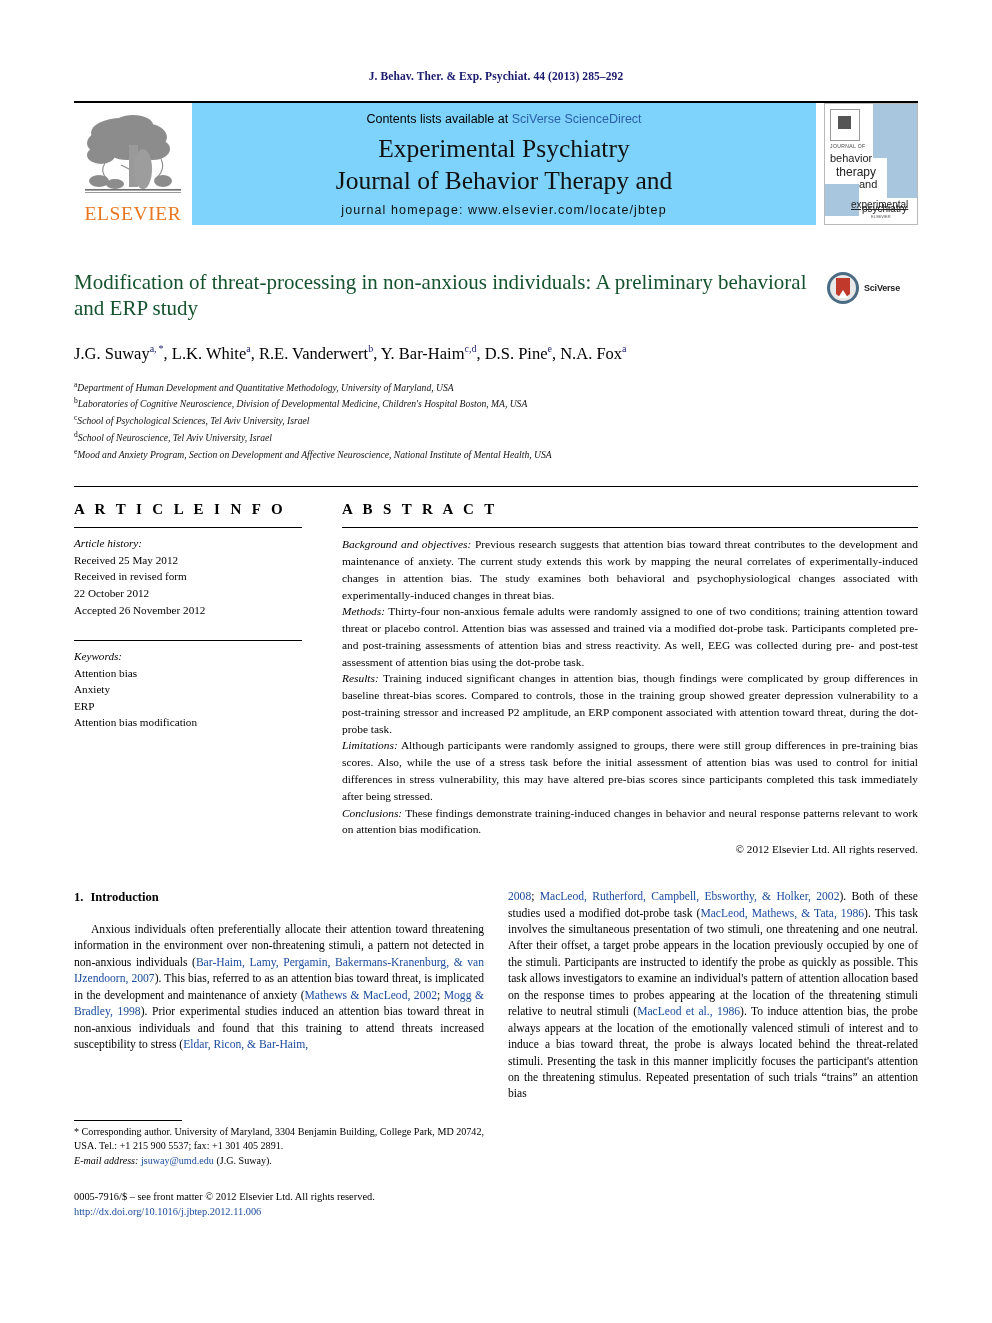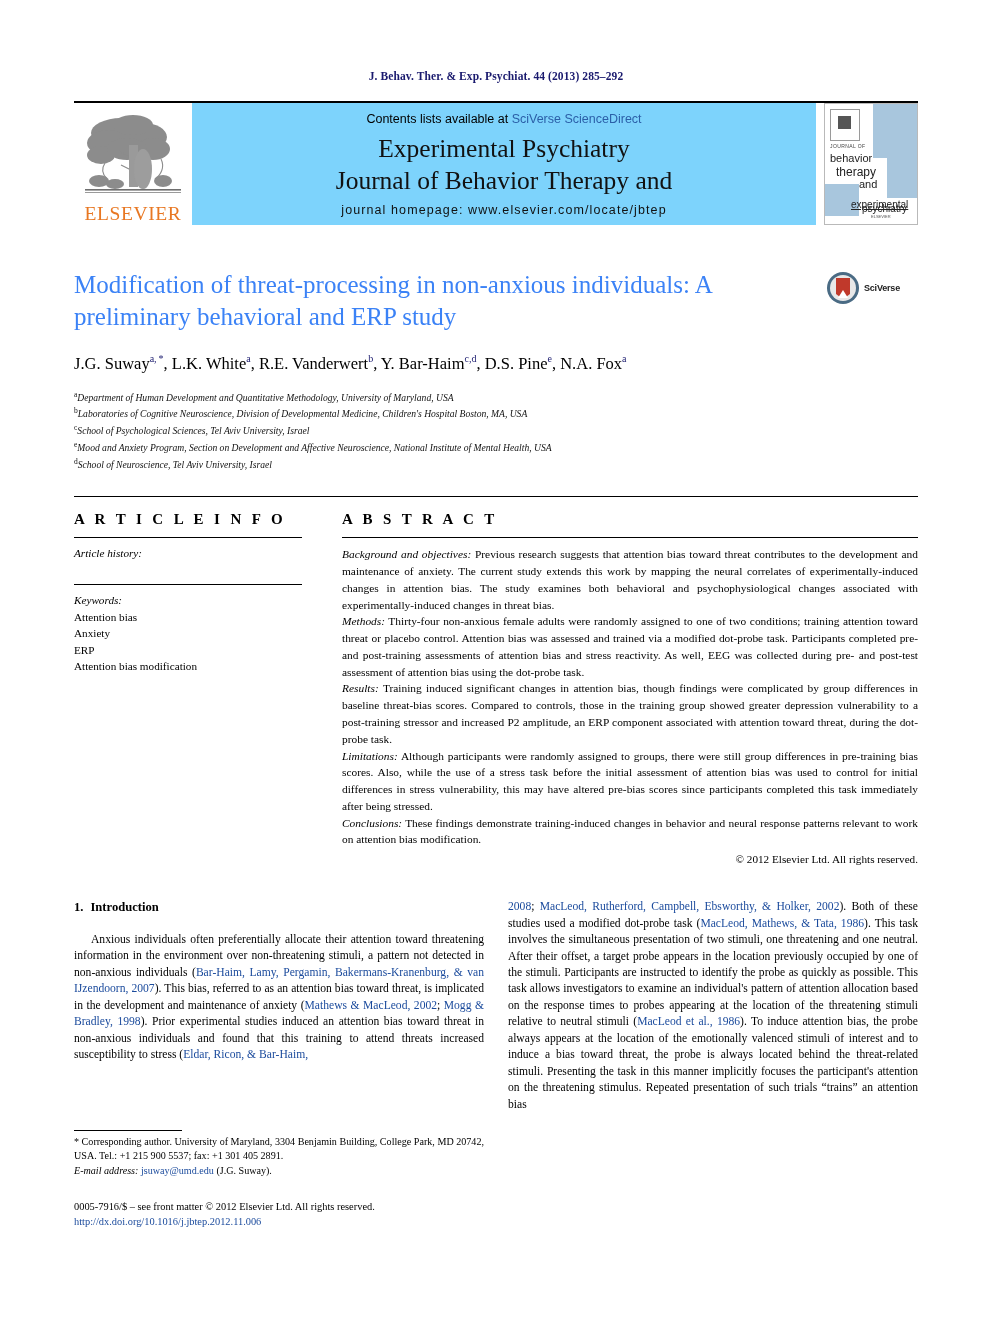--- a/index.html
+++ b/index.html
@@ -135,24 +135,24 @@
   
   .title-block {
     margin-top: 44px;
     display: flex;
     align-items: flex-start;
   }
   .title-main { flex: 1 1 auto; padding-right: 12px; }
   h1.article-title {
     font-family: "Liberation Serif", serif;
     font-weight: normal;
-    font-size: 25px;
+    font-size: 21px;
     line-height: 1.26;
     margin: 0;
-    color: #3b82f6;
+    color: #14532d;
   }
   .authors {
     margin-top: 20px;
     font-size: 16.5px;
     line-height: 1.35;
     color: #000;
   }
   .authors sup { font-size: 10px; color: #1a1a6e; }
   .crossmark {
     flex: 0 0 92px;
@@ -348,31 +348,37 @@
         <path d="M17 19 l5 8 h-10 z" fill="#ffffff"></path>
       </svg>
       <span class="cm-label">SciVerse</span>
     </div>
   </div>
 
   <div class="affiliations">
       <div><sup>a</sup>Department of Human Development and Quantitative Methodology, University of Maryland, USA</div>
       <div><sup>b</sup>Laboratories of Cognitive Neuroscience, Division of Developmental Medicine, Children's Hospital Boston, MA, USA</div>
       <div><sup>c</sup>School of Psychological Sciences, Tel Aviv University, Israel</div>
+      <div><sup>d</sup>School of Neuroscience, Tel Aviv University, Israel</div>
       <div><sup>e</sup>Mood and Anxiety Program, Section on Development and Affective Neuroscience, National Institute of Mental Health, USA</div>
-      <div><sup>d</sup>School of Neuroscience, Tel Aviv University, Israel</div>
     </div>
 
   <div class="info-abstract">
 
     <div class="col-info">
       <div class="section-kicker">A R T I C L E  I N F O</div>
       <div class="rule"></div>
       <div class="info-group">
         <div class="lead">Article history:</div>
+        <div>
+            <div>Received 25 May 2012</div>
+            <div>Received in revised form</div>
+            <div>22 October 2012</div>
+            <div>Accepted 26 November 2012</div>
+          </div>
       </div>
       <div class="info-gap"></div>
       <div class="rule"></div>
       <div class="info-group">
         <div class="lead">Keywords:</div>
         <div>
             <div>Attention bias</div>
             <div>Anxiety</div>
             <div>ERP</div>
             <div>Attention bias modification</div>

